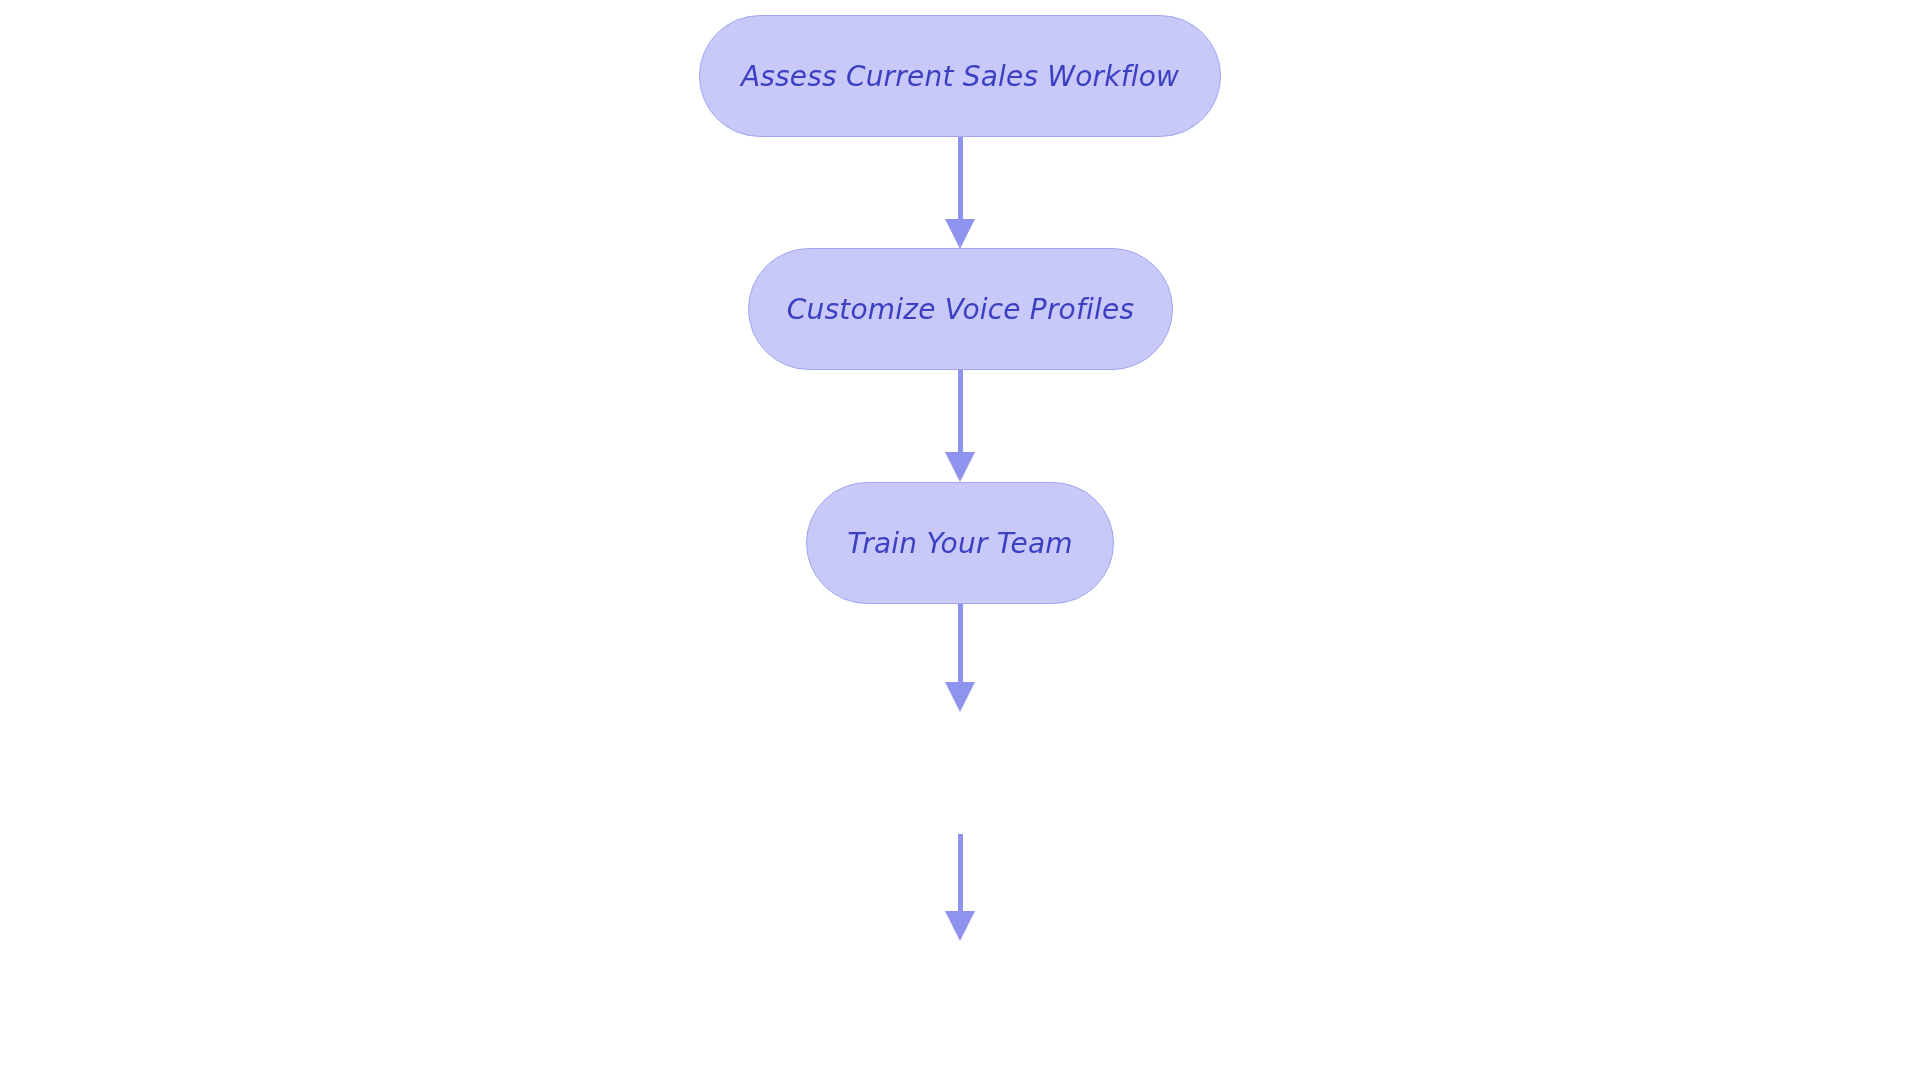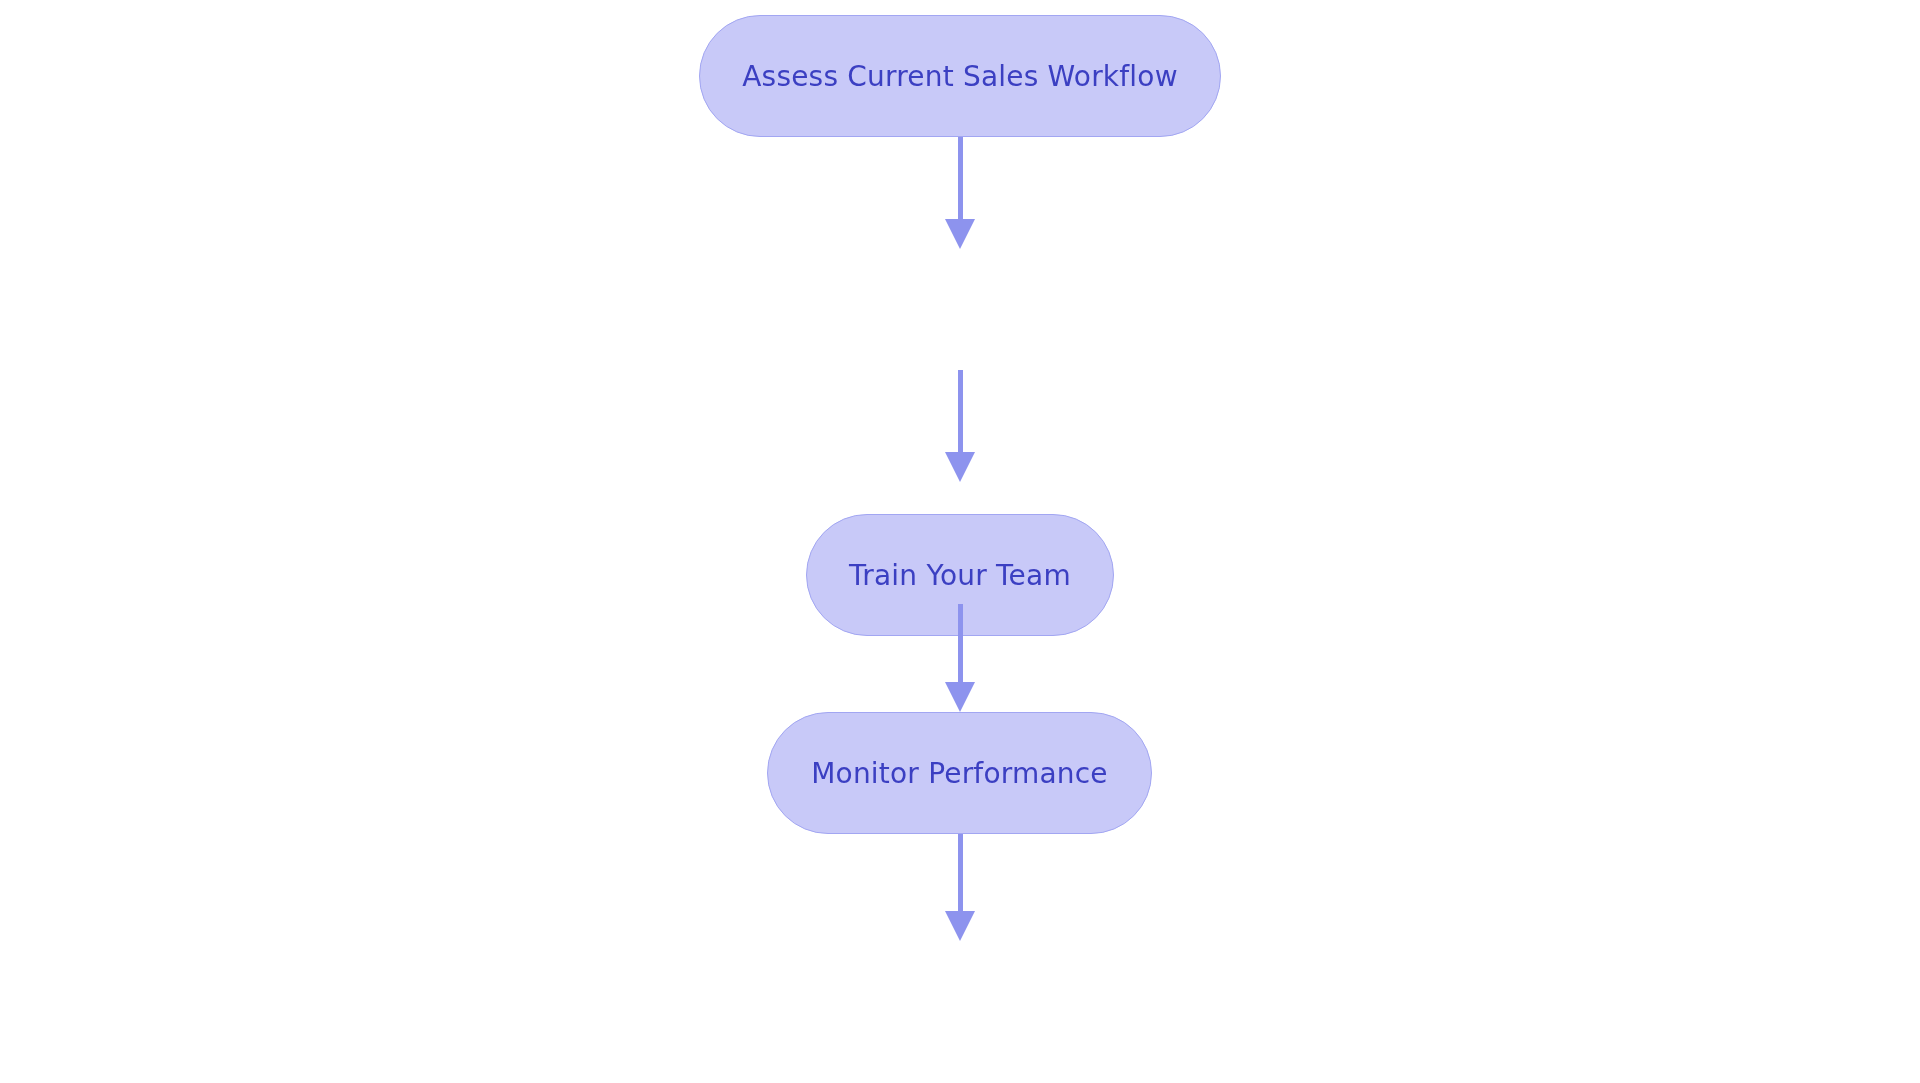--- a/index.html
+++ b/index.html
@@ -9,41 +9,42 @@
     width: 1920px;
     height: 1083px;
     overflow: hidden;
     font-family: "DejaVu Sans", "Liberation Sans", sans-serif;
   }
   .canvas {
     position: relative;
     width: 1920px;
     height: 1083px;
     background: var(--canvas-bg, #ffffff);
+    font-style: italic;
   }
   .flow-node {
     position: absolute;
     height: 122px;
     border-radius: 61px;
     background: var(--node-fill, #c8c9f8);
     border: 1.5px solid var(--node-border, #a2a6f2);
     box-sizing: border-box;
     display: flex;
     align-items: center;
     justify-content: center;
   }
   .flow-node .label {
     color: var(--node-text, #3b3fc2);
     font-size: 28px;
     letter-spacing: 0.2px;
     white-space: nowrap;
   }
   .node-1 { left: 699px;  top: 15px;  width: 522px; }
   .node-2 { left: 748px;  top: 248px; width: 425px; }
-  .node-3 { left: 806px;  top: 482px; width: 308px; margin-top: 32px; }
+  .node-3 { left: 806px;  top: 482px; width: 308px; }
   .node-4 { left: 767px;  top: 712px; width: 385px; }
   .node-5 { left: 816px;  top: 941px; width: 288px; }
 
   .flow-arrow {
     position: absolute;
     left: 945px;            
     width: 30px;
   }
   .flow-arrow .line {
     position: absolute;
@@ -78,38 +79,38 @@
 
   <div class="flow-node node-1">
     <span class="label">Assess Current Sales Workflow</span>
   </div>
 
   <div class="flow-arrow arrow-1">
     <div class="line"></div>
     <div class="head"></div>
   </div>
 
+  <div class="flow-node node-2">
+    <span class="label">Customize Voice Profiles</span>
+  </div>
 
   <div class="flow-arrow arrow-2">
     <div class="line"></div>
     <div class="head"></div>
   </div>
 
   <div class="flow-node node-3">
     <span class="label">Train Your Team</span>
   </div>
 
   <div class="flow-arrow arrow-3">
     <div class="line"></div>
     <div class="head"></div>
   </div>
 
-  <div class="flow-node node-4">
-    <span class="label">Monitor Performance</span>
-  </div>
 
   <div class="flow-arrow arrow-4">
     <div class="line"></div>
     <div class="head"></div>
   </div>
 
 
 </div>
 
 </body></html>

